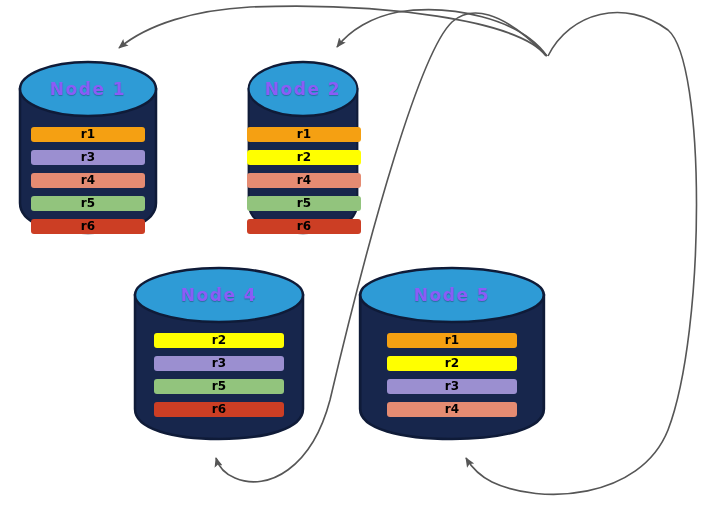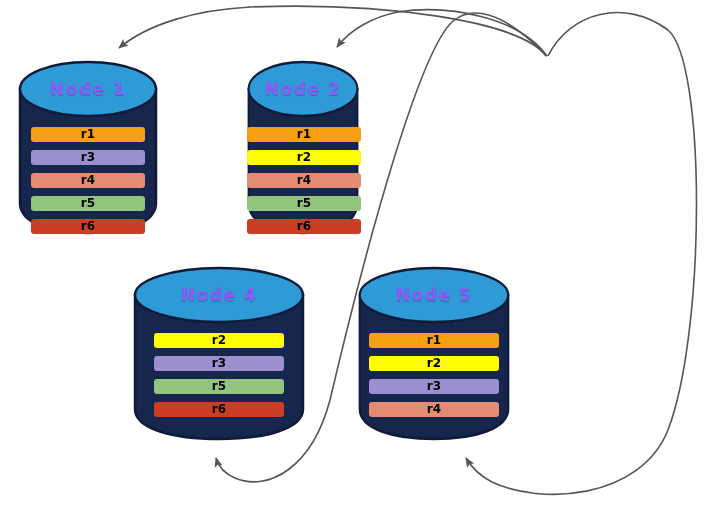--- a/index.html
+++ b/index.html
@@ -162,21 +162,21 @@
       </div>
       <div class="row" style="width:130px; margin-bottom:8px; background:#92C47D;">
         <span>r5</span>
       </div>
       <div class="row" style="width:130px; background:#CC3E24;">
         <span>r6</span>
       </div>
     </div>
   </div>
 
-  <div class="node" style="left:358px; top:263px; width:152px; height:178px;">
+  <div class="node" style="left:358px; top:263px; width:188px; height:178px;">
     <svg class="cyl" viewBox="0 0 172 178" preserveAspectRatio="none">
       <path d="M2,32 L2,146 C2,166 40,176 86,176 C132,176 170,166 170,146 L170,32 Z" fill="#17264C" stroke="#0F1B38" stroke-width="2.5"></path>
       <ellipse cx="86" cy="32" rx="84" ry="27" fill="#2E9BD6" stroke="#0F1B38" stroke-width="2.5"></ellipse>
     </svg>
     <div class="node-label" style="top:22px;">Node  5</div>
     <div class="rows" style="top:62px;">
       <div class="row" style="width:130px; margin-bottom:8px; background:#F5A012;">
         <span>r1</span>
       </div>
       <div class="row" style="width:130px; margin-bottom:8px; background:#FFFF00;">

